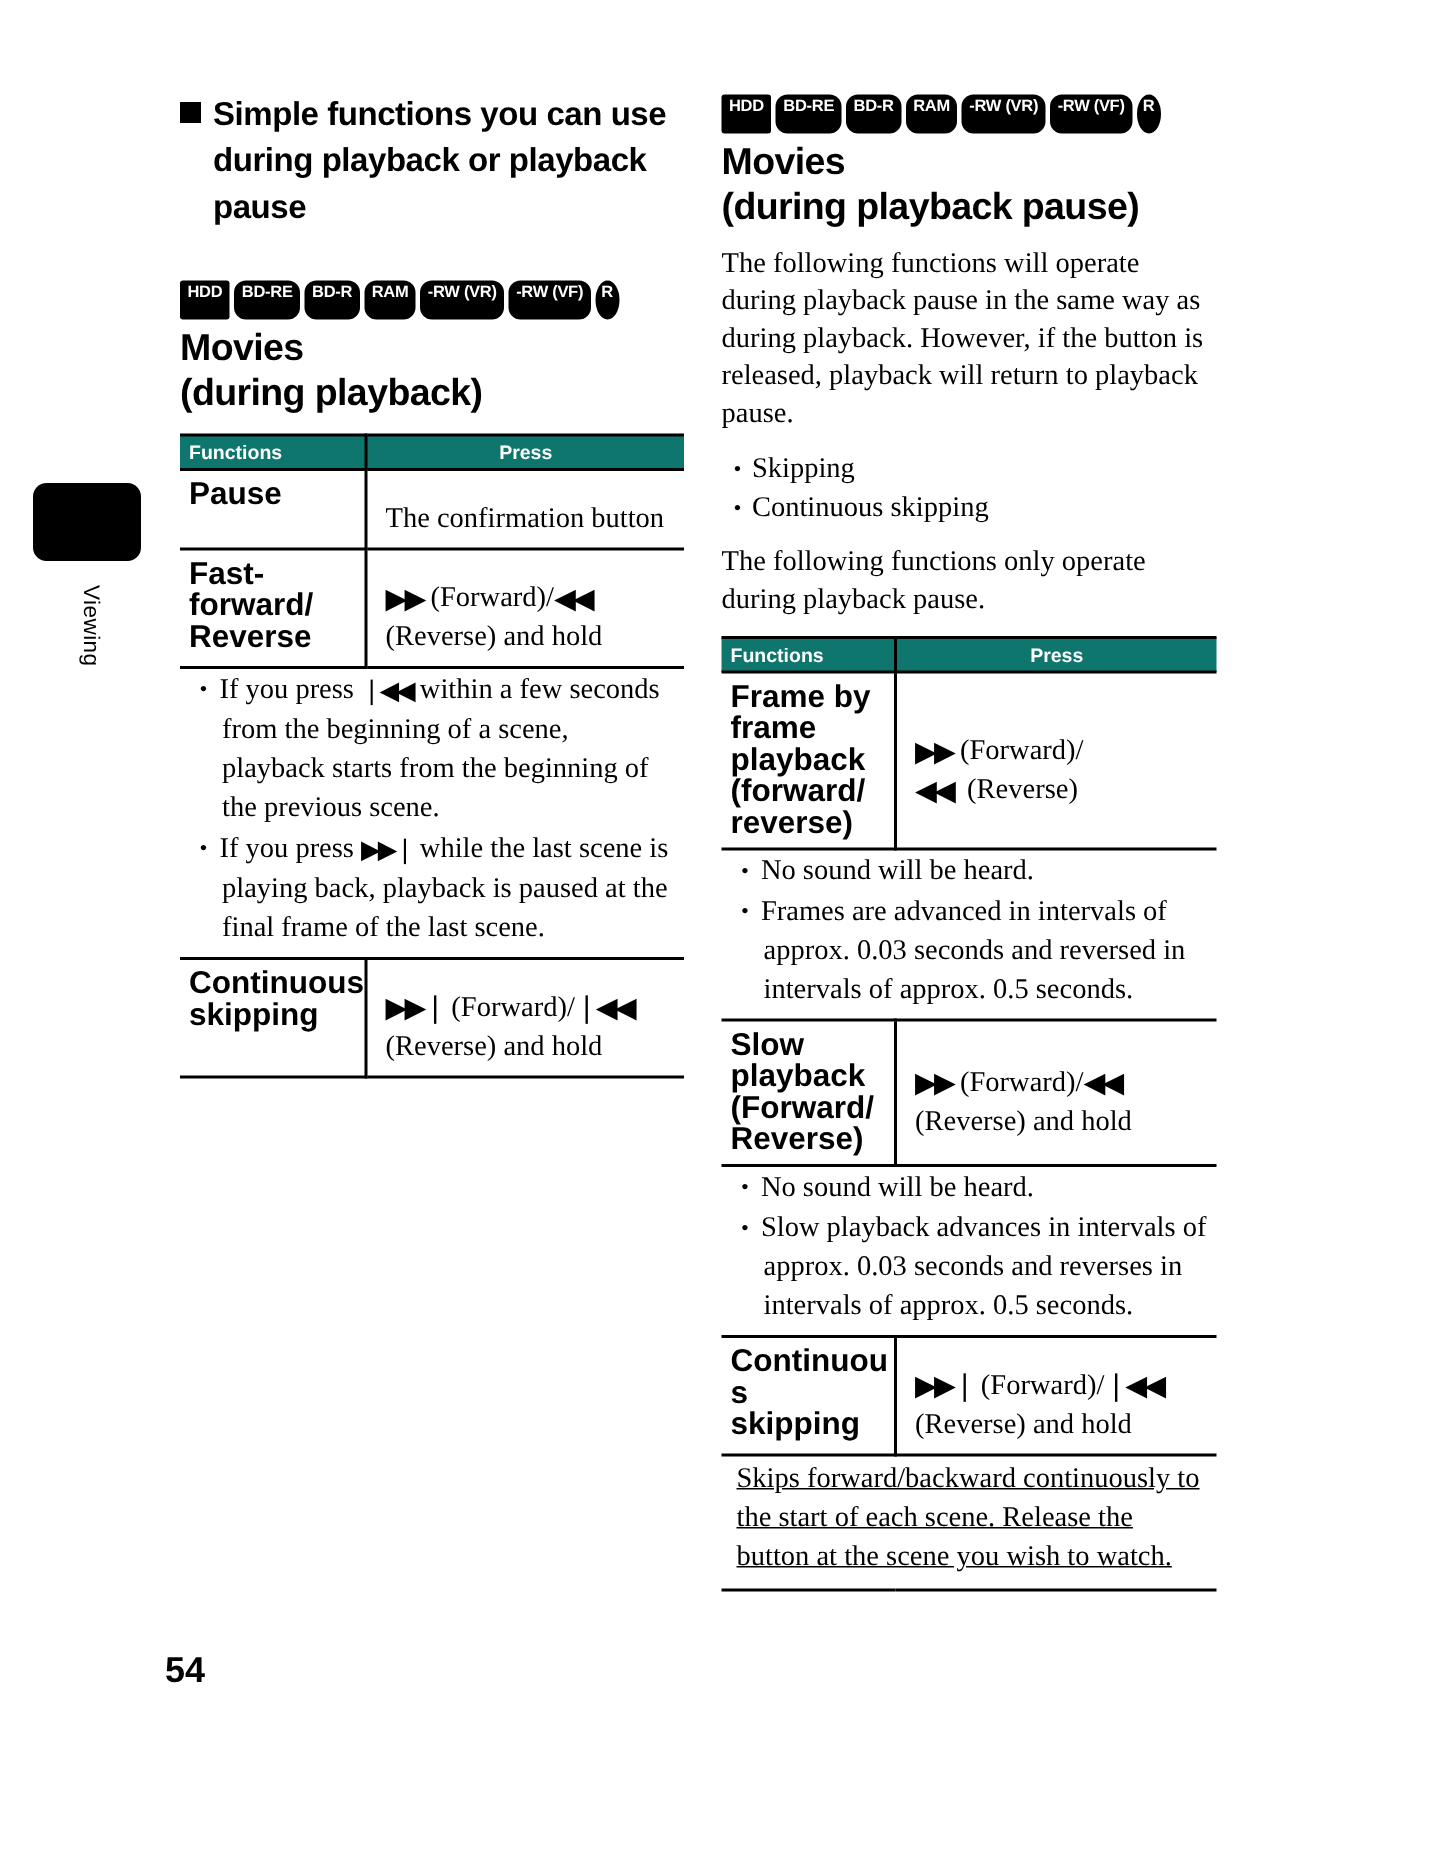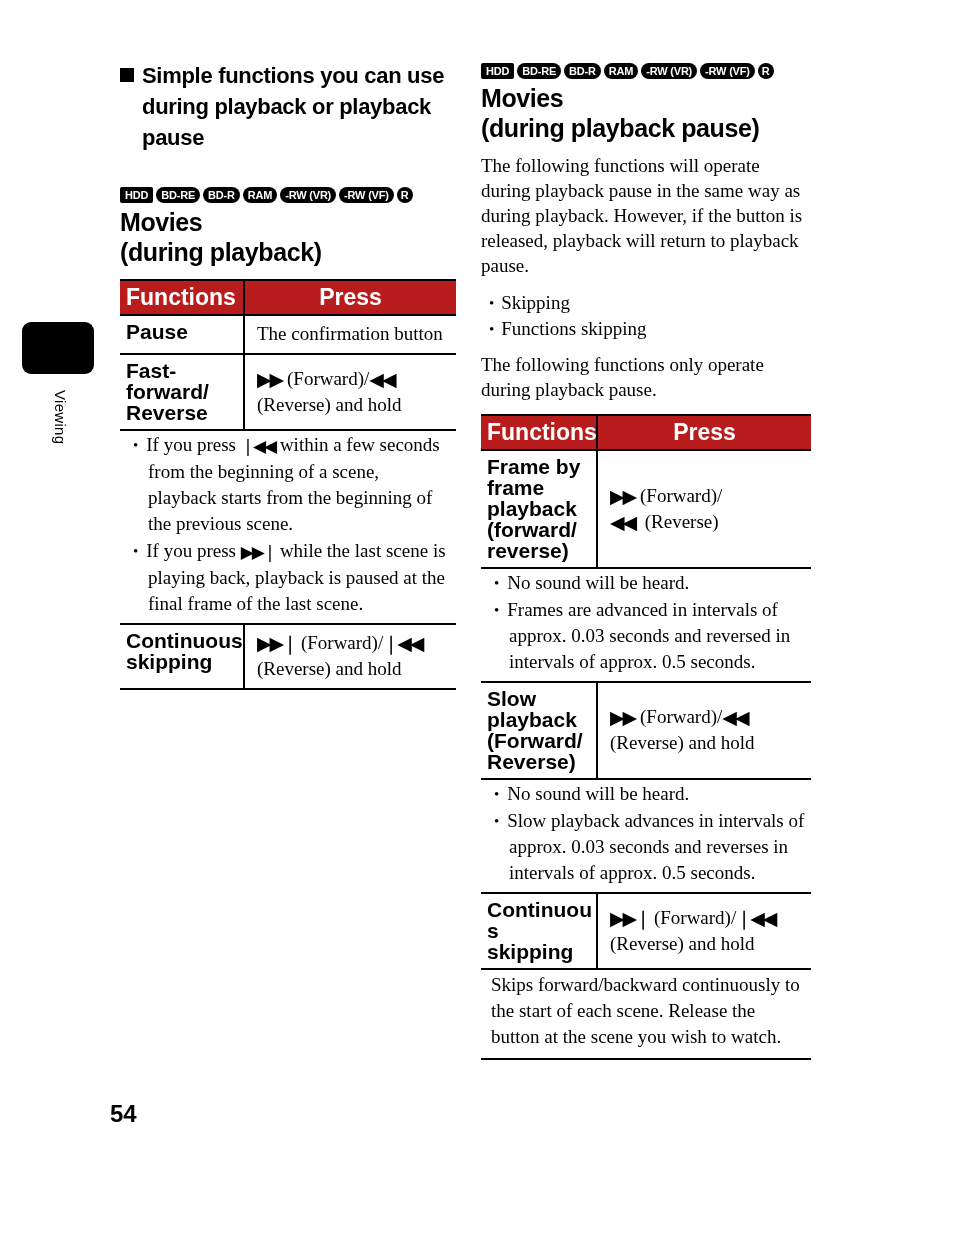--- a/index.html
+++ b/index.html
@@ -37,21 +37,21 @@
     margin:0 0 0 0;
     text-indent:-22px;padding-left:22px;
   }
   .sq{display:inline-block;width:14px;height:14px;background:#000;margin-right:8px;vertical-align:1px;}
 
   .badges{margin:0;padding:0;white-space:nowrap;line-height:0;}
   .badge{
     display:inline-block;background:#000;color:#fff;
     font-family:"Liberation Sans", sans-serif;
     font-weight:bold;font-size:11px;line-height:16px;
-    height:16px;padding:0 5px;margin-right:3px;
+    height:26px;padding:0 5px;margin-right:3px;
     border-radius:8px;vertical-align:middle;
     letter-spacing:-0.2px;
   }
   .badge.sq-badge{border-radius:2px;}
   .badge.circle{border-radius:50%;padding:0;width:16px;text-align:center;}
 
   .sub-heading{
     font-family:"Liberation Sans", sans-serif;
     font-weight:bold;font-size:25px;line-height:30px;
     letter-spacing:-0.4px;
@@ -70,62 +70,62 @@
     padding-left:22px;text-indent:-14px;
   }
   ul.plain li::before{content:"\2022";margin-right:7px;font-size:15px;vertical-align:1px;}
 
   
   .tbl{
     width:100%;border-collapse:collapse;margin-top:12px;
     table-layout:fixed;
   }
   .tbl .thead td{
-    background:#b91c1c;color:#fff;
-    font-family:"Liberation Sans", sans-serif;
-    font-weight:bold;font-size:23px;
+    background:#0f766e;color:#fff;
+    font-family:"Liberation Sans", sans-serif;
+    font-weight:bold;font-size:13px;
     padding:3px 6px;
     border-bottom:2px solid #000;
     border-top:2px solid #000;
   }
   .tbl .thead td.c1{text-align:left;border-right:2px solid #000;}
   .tbl .thead td.c2{text-align:center;}
 
   .tbl td.fn{
     font-family:"Liberation Sans", sans-serif;
     font-weight:bold;font-size:21px;line-height:21px;
     padding:5px 6px 6px 6px;
     vertical-align:top;
     border-right:2px solid #000;
     border-bottom:2px solid #000;
   }
   .tbl td.pr{
     font-family:"Liberation Serif", serif;
     font-size:19px;line-height:26px;
-    padding:5px 6px 6px 12px;
+    padding:19px 6px 6px 12px;
     vertical-align:middle;
     border-bottom:2px solid #000;
   }
   .tbl td.pr.mid{vertical-align:middle;}
 
   .note-cell{
     border-bottom:2px solid #000;
     padding:0 4px 6px 4px;
   }
   .note-cell ul{list-style:none;margin:0;padding:0;}
   .note-cell ul li{
     font-family:"Liberation Serif", serif;
     font-size:19px;line-height:26px;
     padding-left:24px;text-indent:-15px;
     margin-top:1px;
   }
   .note-cell ul li::before{content:"\2022";margin-right:8px;font-size:15px;vertical-align:1px;}
   .note-cell p.flat{
     font-family:"Liberation Serif", serif;
-    font-size:19px;line-height:26px;margin:2px 0 2px 6px;
+    font-size:19px;line-height:26px;margin:2px 0 2px 6px;text-decoration:underline;
   }
 
   .ctrl{
     font-family:"DejaVu Sans", sans-serif;
     font-size:17px;letter-spacing:-2px;
     vertical-align:-1px;
   }
   .ctrl.big{font-size:19px;}
 
   
@@ -207,21 +207,21 @@
 
     <h2 class="sub-heading">
       <span>Movies</span><br>
       <span>(during playback pause)</span>
     </h2>
 
     <p class="body-p">The following functions will operate during playback pause in the same way as during playback. However, if the button is released, playback will return to playback pause.</p>
 
     <ul class="plain">
       <li>Skipping</li>
-      <li>Functions skipping</li>
+      <li>Continuous skipping</li>
     </ul>
 
     <p class="body-p">The following functions only operate during playback pause.</p>
 
     <table class="tbl">
       <colgroup>
           <col style="width:116px">
           <col style="width:214px">
         </colgroup>
       <tbody>

